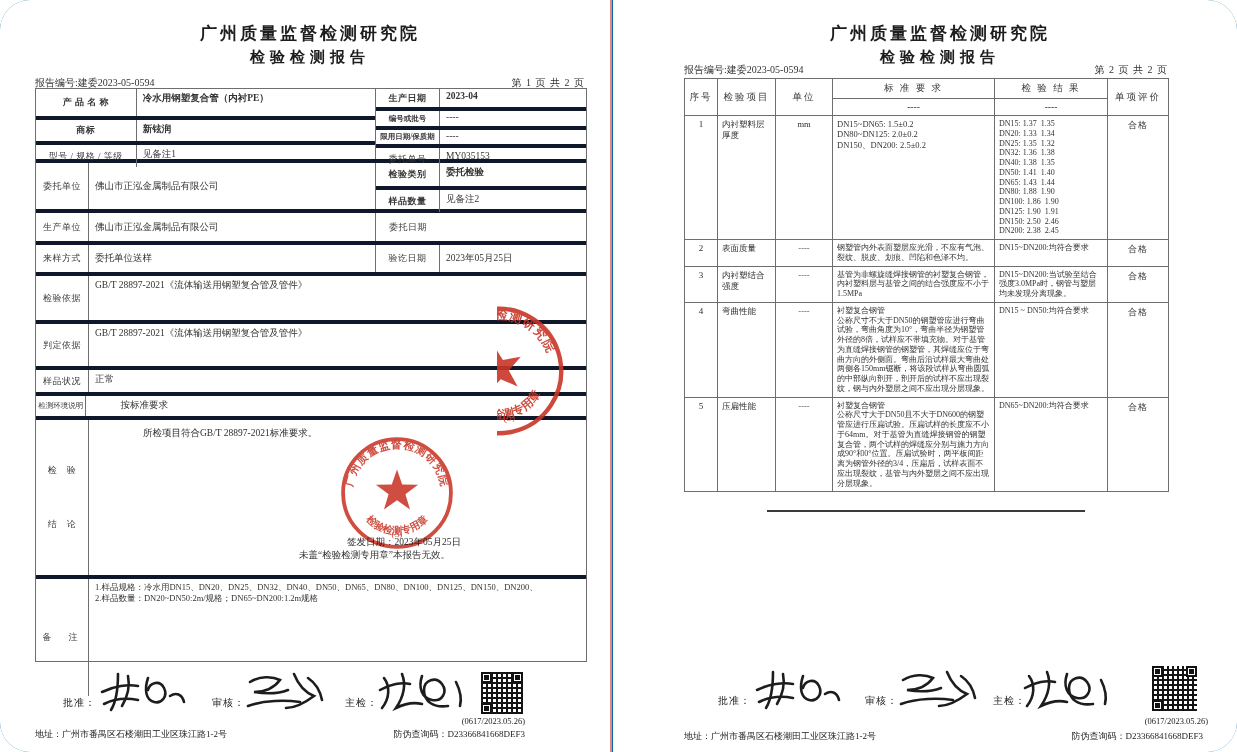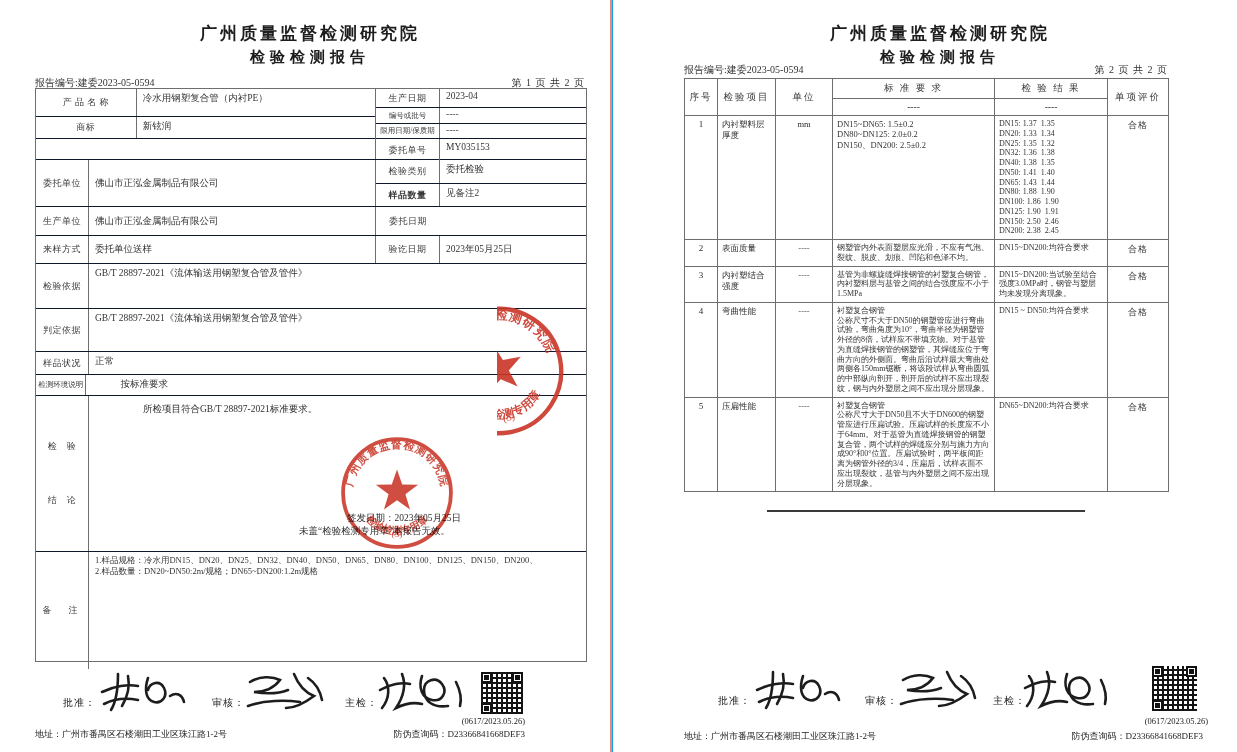--- a/index.html
+++ b/index.html
@@ -1,34 +1,34 @@
 <!DOCTYPE html>
 <html><head>
 <meta charset="utf-8">
 <style>
   html,body{margin:0;padding:0;background:#ffffff;}
-  .canvas{position:relative;width:1237px;height:752px;background:#0ea5e9;overflow:hidden;
-    font-family:"Liberation Serif","DejaVu Serif",serif;color:#2e2e2e;}
+  .canvas{position:relative;width:1237px;height:752px;background:#0369a1;overflow:hidden;
+    font-family:"Liberation Serif","DejaVu Serif",serif;color:#2e2e2e;border-radius:30px;}
   .page{position:absolute;top:0;height:752px;background:#fff;}
   #page1{left:0;width:611px;}
   #page2{left:613px;width:624px;}
   .divider{position:absolute;top:0;left:610px;width:2px;height:752px;background:#e88585;}
 
   .title-block{position:absolute;text-align:center;}
   .org-title{font-size:17px;font-weight:bold;letter-spacing:3px;color:#1d1d1d;}
   .doc-title{font-size:15px;font-weight:bold;letter-spacing:5px;margin-top:3px;color:#1d1d1d;}
   .report-line{position:absolute;display:flex;justify-content:space-between;font-size:10px;color:#333;}
   .pagination{letter-spacing:1px;}
 
   
   .tbl{position:absolute;border:1px solid #6e6e6e;background:#fff;}
   .row{display:flex;}
   .c{box-sizing:border-box;border-right:1px solid #6e6e6e;}
   .c:last-child{border-right:none;}
-  .rb{border-bottom:1px solid #0f172a;}
+  .rb{border-bottom:4px solid #0f172a;font-weight:bold;}
   .lbl{display:flex;align-items:center;justify-content:center;text-align:center;
        font-size:9px;color:#3a3a3a;letter-spacing:0.5px;padding:1px 2px;box-sizing:border-box;}
   .val{font-size:9.5px;color:#333;padding:3px 6px;box-sizing:border-box;}
   .small{font-size:7.5px;letter-spacing:0;}
 
   
   table.res{border-collapse:collapse;table-layout:fixed;width:484px;background:#fff;}
   table.res th, table.res td{border:1px solid #6e6e6e;vertical-align:top;box-sizing:border-box;}
   table.res th{font-weight:normal;font-size:9.5px;letter-spacing:2px;color:#3a3a3a;padding:3px 2px;text-align:center;vertical-align:middle;}
   table.res td{padding:3px 4px;}
@@ -86,20 +86,24 @@
 
       <div class="row" style="height:70px;">
         <div class="c" style="width:340px;">
           <div class="row rb" style="height:27px;">
             <div class="c lbl" style="width:101px;">产 品 名 称</div>
             <div class="val" style="width:239px;">冷水用钢塑复合管（内衬PE）</div>
           </div>
           <div class="row rb" style="height:21px;">
             <div class="c lbl" style="width:101px;">商标</div>
             <div class="val" style="width:239px;">新铉润</div>
+          </div>
+          <div class="row" style="height:22px;">
+            <div class="c lbl" style="width:101px;">型号 / 规格 / 等级</div>
+            <div class="val" style="width:239px;">见备注1</div>
           </div>
         </div>
         <div style="width:210px;">
           <div class="row rb" style="height:18px;">
             <div class="c lbl" style="width:64px;text-align:right;">生产日期</div>
             <div class="val" style="width:146px;padding-top:2px;">2023-04</div>
           </div>
           <div class="row rb" style="height:15px;">
             <div class="c lbl small" style="width:64px;">编号或批号</div>
             <div class="val dash" style="width:146px;padding-top:1px;">----</div>

